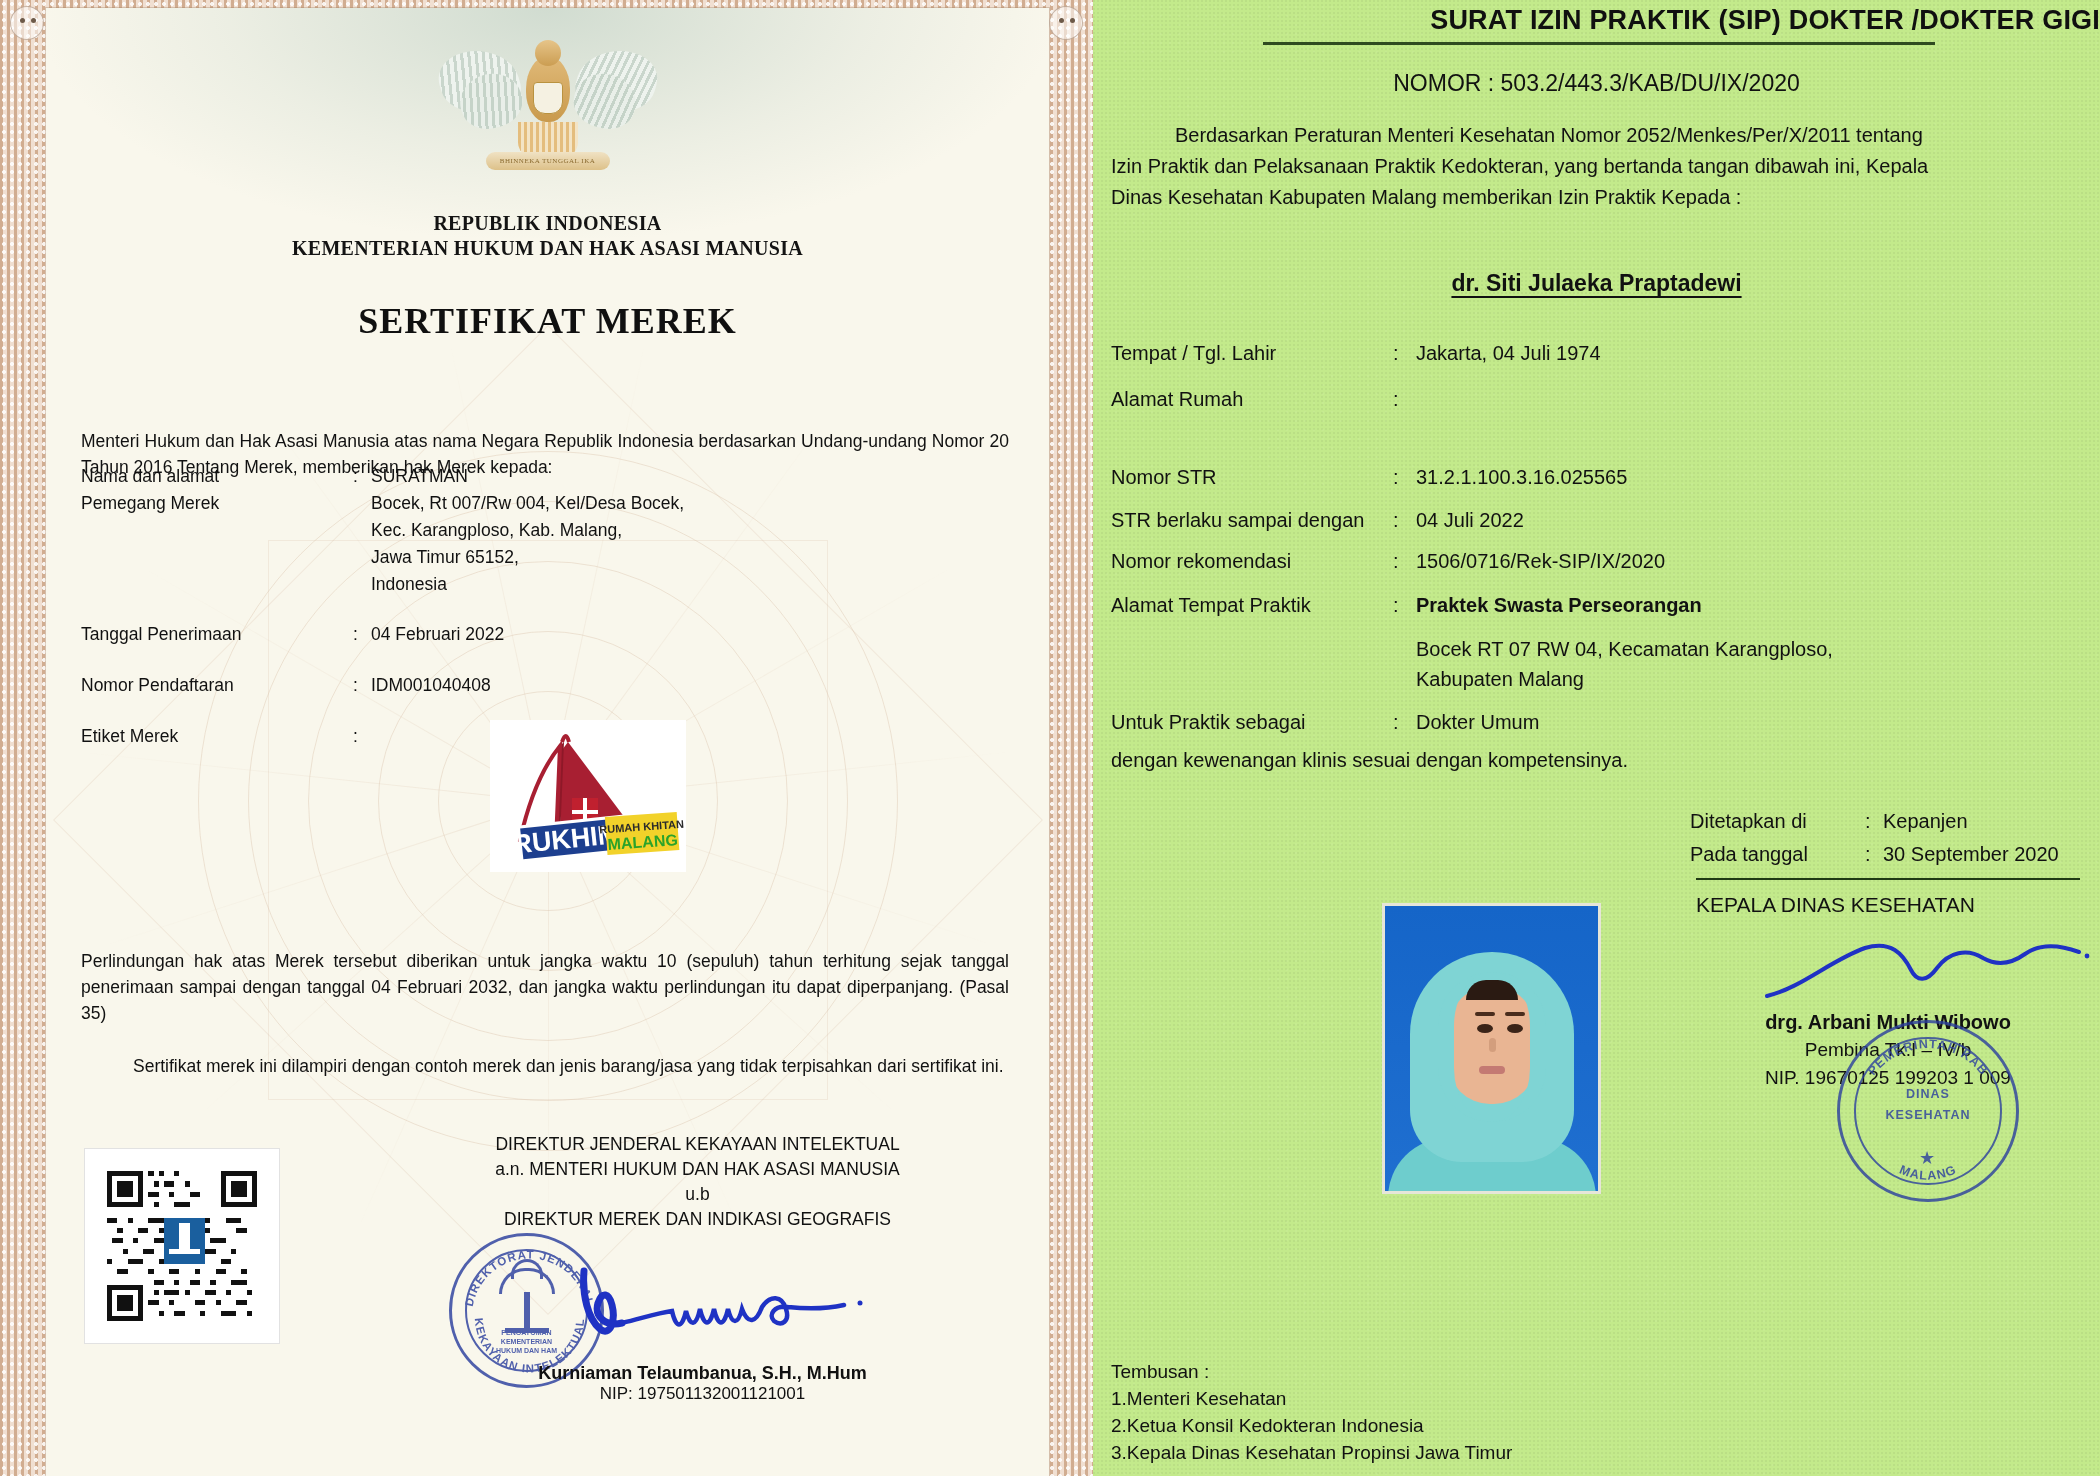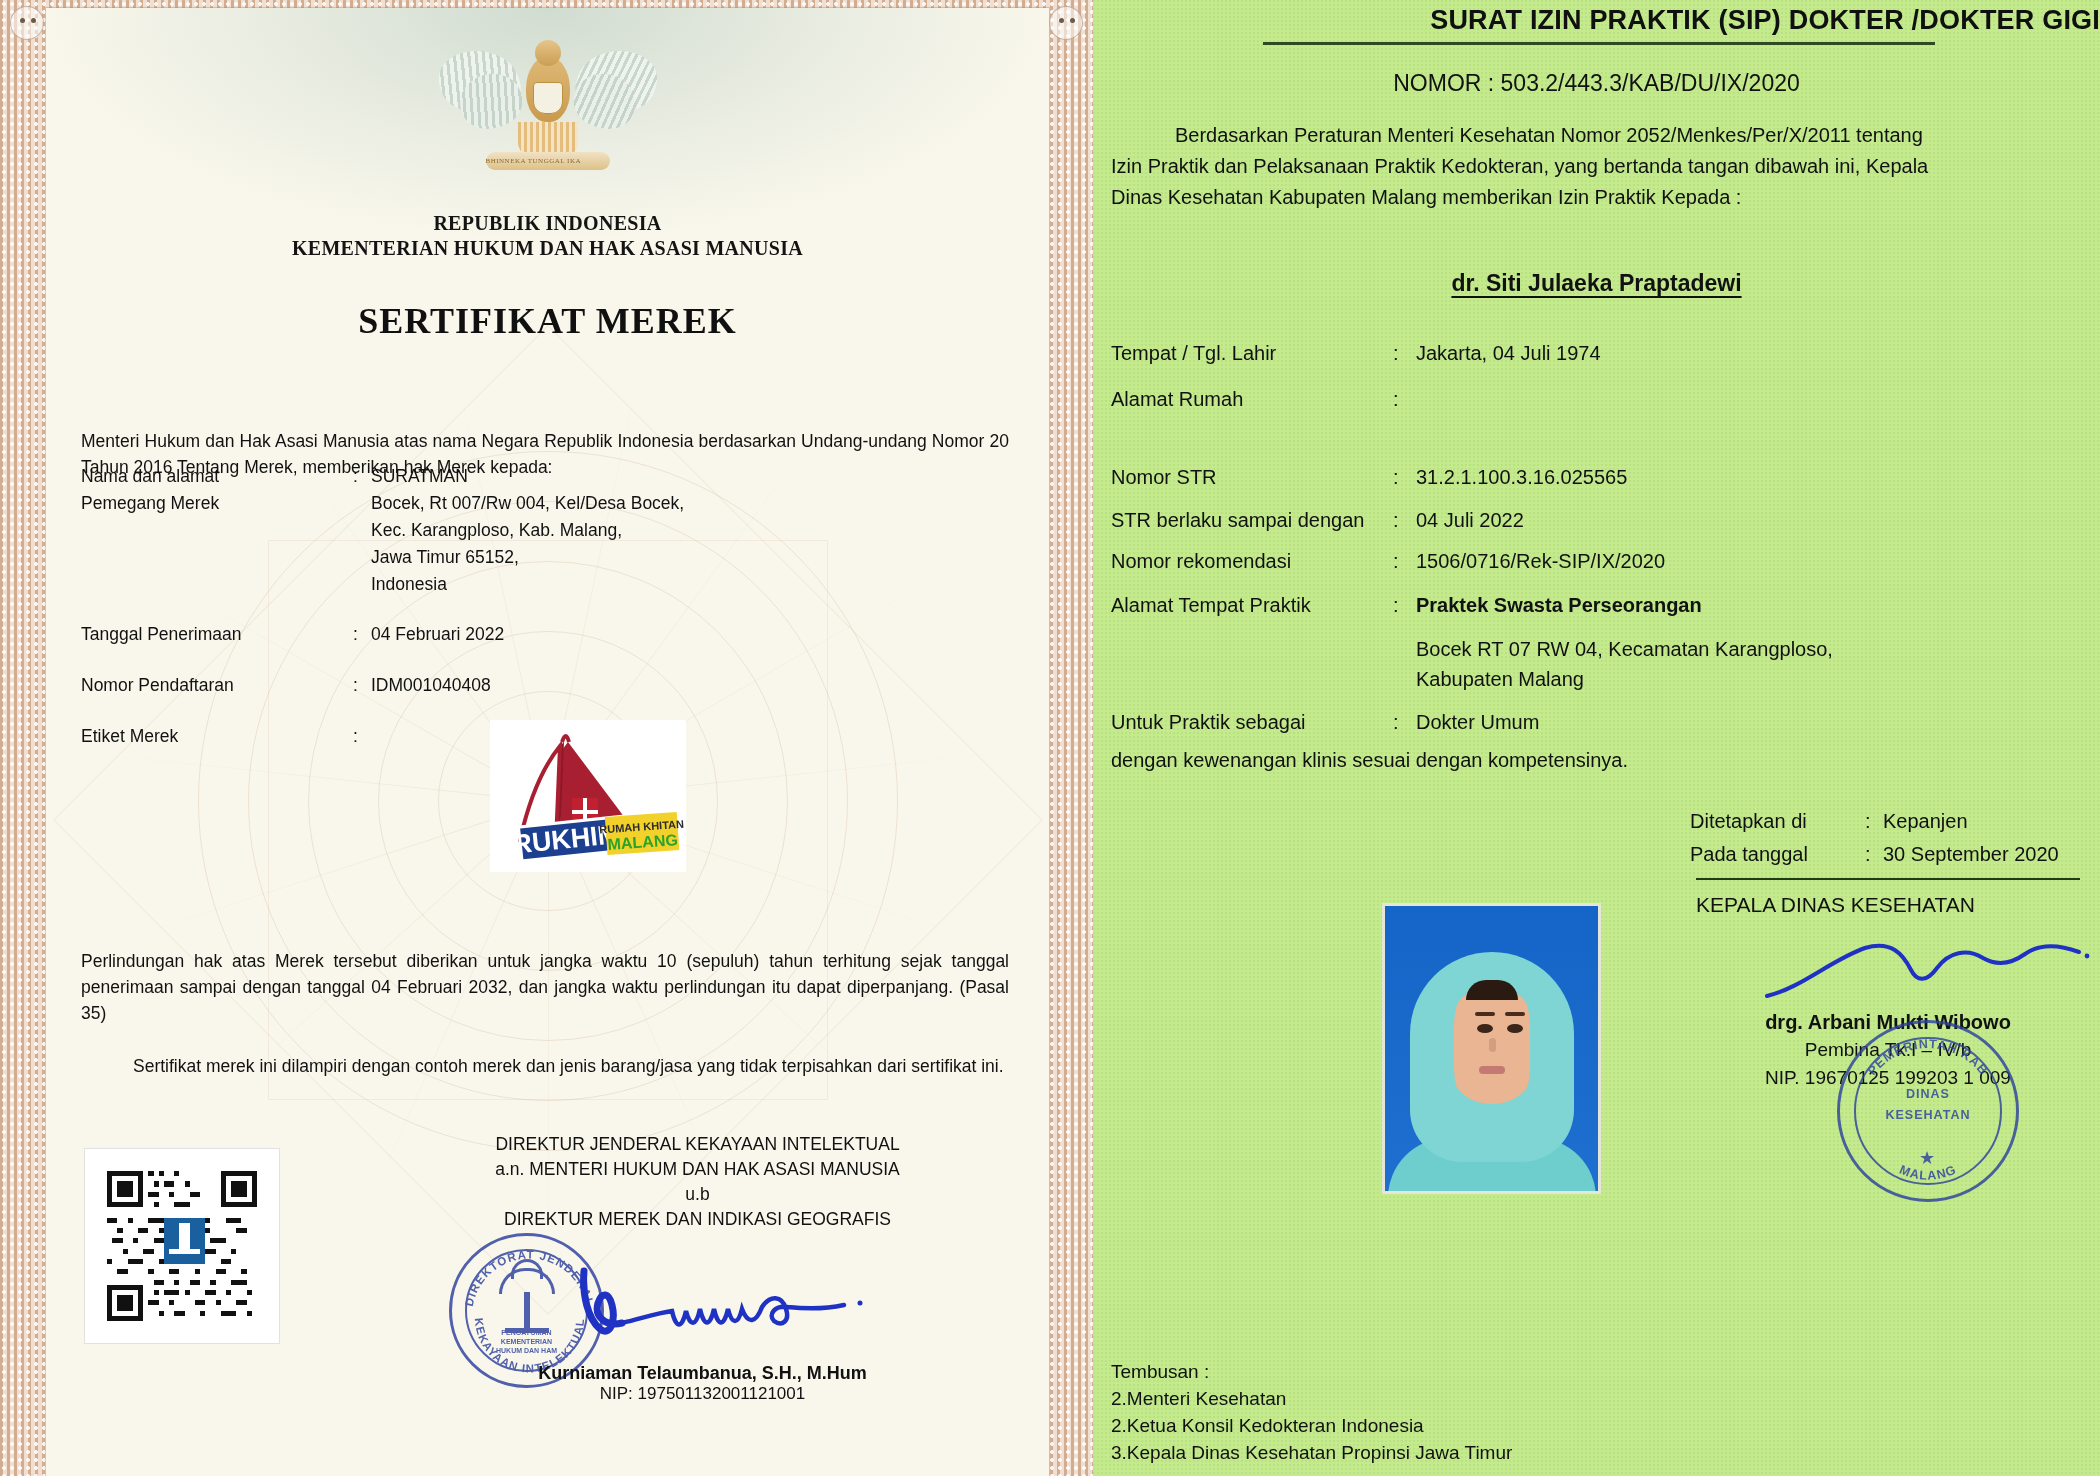--- a/index.html
+++ b/index.html
@@ -129,21 +129,21 @@
     background:repeating-linear-gradient(90deg,#e4bd7d 0 3px,#f3e4c5 3px 6px);
     border-radius:0 0 48% 48%;
   }
   .g-ribbon{
     position:absolute; left:50%; top:118px; margin-left:-62px;
     width:124px;height:18px;
     background:linear-gradient(#f0e2c4,#ddc189);
     border-radius:9px;
   }
   .g-ribbon span{
-    display:block; font-size:7px; color:#8a6a2e;
+    display:block; text-align:center; font-size:7px; color:#8a6a2e;
     letter-spacing:.5px; line-height:18px; font-family:"Liberation Serif",serif;
   }
 
   .head-lines{
     position:absolute; left:0; right:0; top:204px; text-align:center;
     font-family:"Liberation Serif", serif;
     font-weight:700; color:#141414;
   }
   .head-lines .l1{ font-size:20px; letter-spacing:.3px;}
   .head-lines .l2{ font-size:20px; letter-spacing:.3px; margin-top:2px;}
@@ -735,19 +735,19 @@
         <text><textPath href="#dArcTop" startOffset="50%" text-anchor="middle">PEMERINTAH KAB</textPath></text>
         <text><textPath href="#dArcBot" startOffset="50%" text-anchor="middle">MALANG</textPath></text>
         <text x="91" y="78" text-anchor="middle" font-size="15" font-weight="700" fill="#2b3f9e" font-family="Liberation Sans, sans-serif">DINAS</text>
         <text x="91" y="99" text-anchor="middle" font-size="15" font-weight="700" fill="#2b3f9e" font-family="Liberation Sans, sans-serif">KESEHATAN</text>
       </svg>
       <div class="dinkes-star">★</div>
     </div>
 
     <div class="tembusan">
       <div>Tembusan :</div>
-      <div>2.Menteri Kesehatan</div>
+      <div>1.Menteri Kesehatan</div>
       <div>2.Ketua Konsil Kedokteran Indonesia</div>
       <div>3.Kepala Dinas Kesehatan Propinsi Jawa Timur</div>
     </div>
   </div>
 
 </div>
 
 </body></html>

